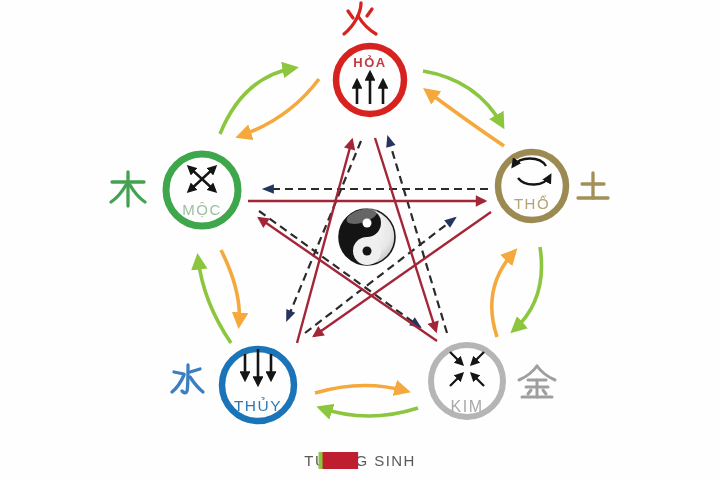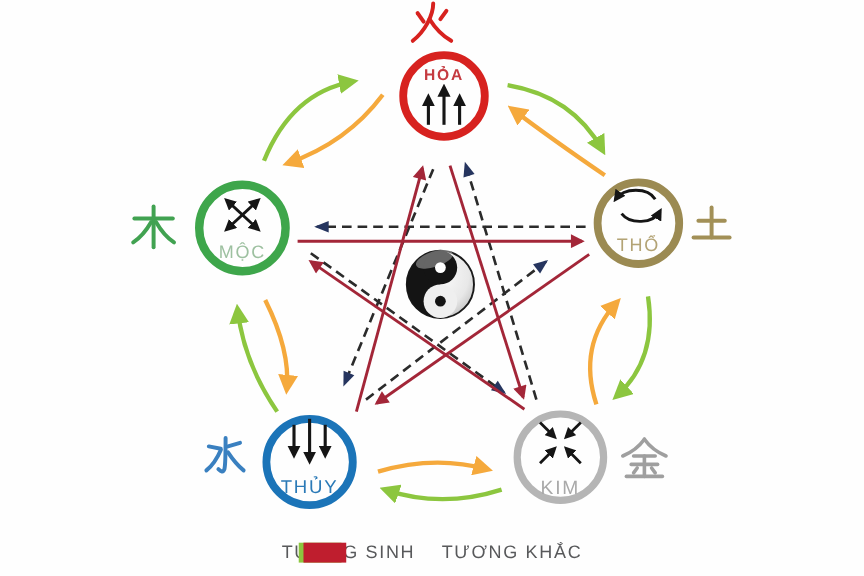--- a/index.html
+++ b/index.html
@@ -188,15 +188,14 @@
 </svg>
 
 <div class="legend">
   <span class="lbl">TƯƠNG SINH</span>
   <svg class="swatch" width="36" height="17">
         <rect x="0" y="0" width="36" height="17" fill="#8cc63f"></rect>
       </svg>
   <svg class="swatch" width="36" height="17">
         <rect x="0" y="0" width="36" height="17" fill="#bf1e2e"></rect>
       </svg>
-  <span class="lbl lbl-khac">TƯƠNG KHẮC</span>
 </div>
 </div>
 
 </body></html>

